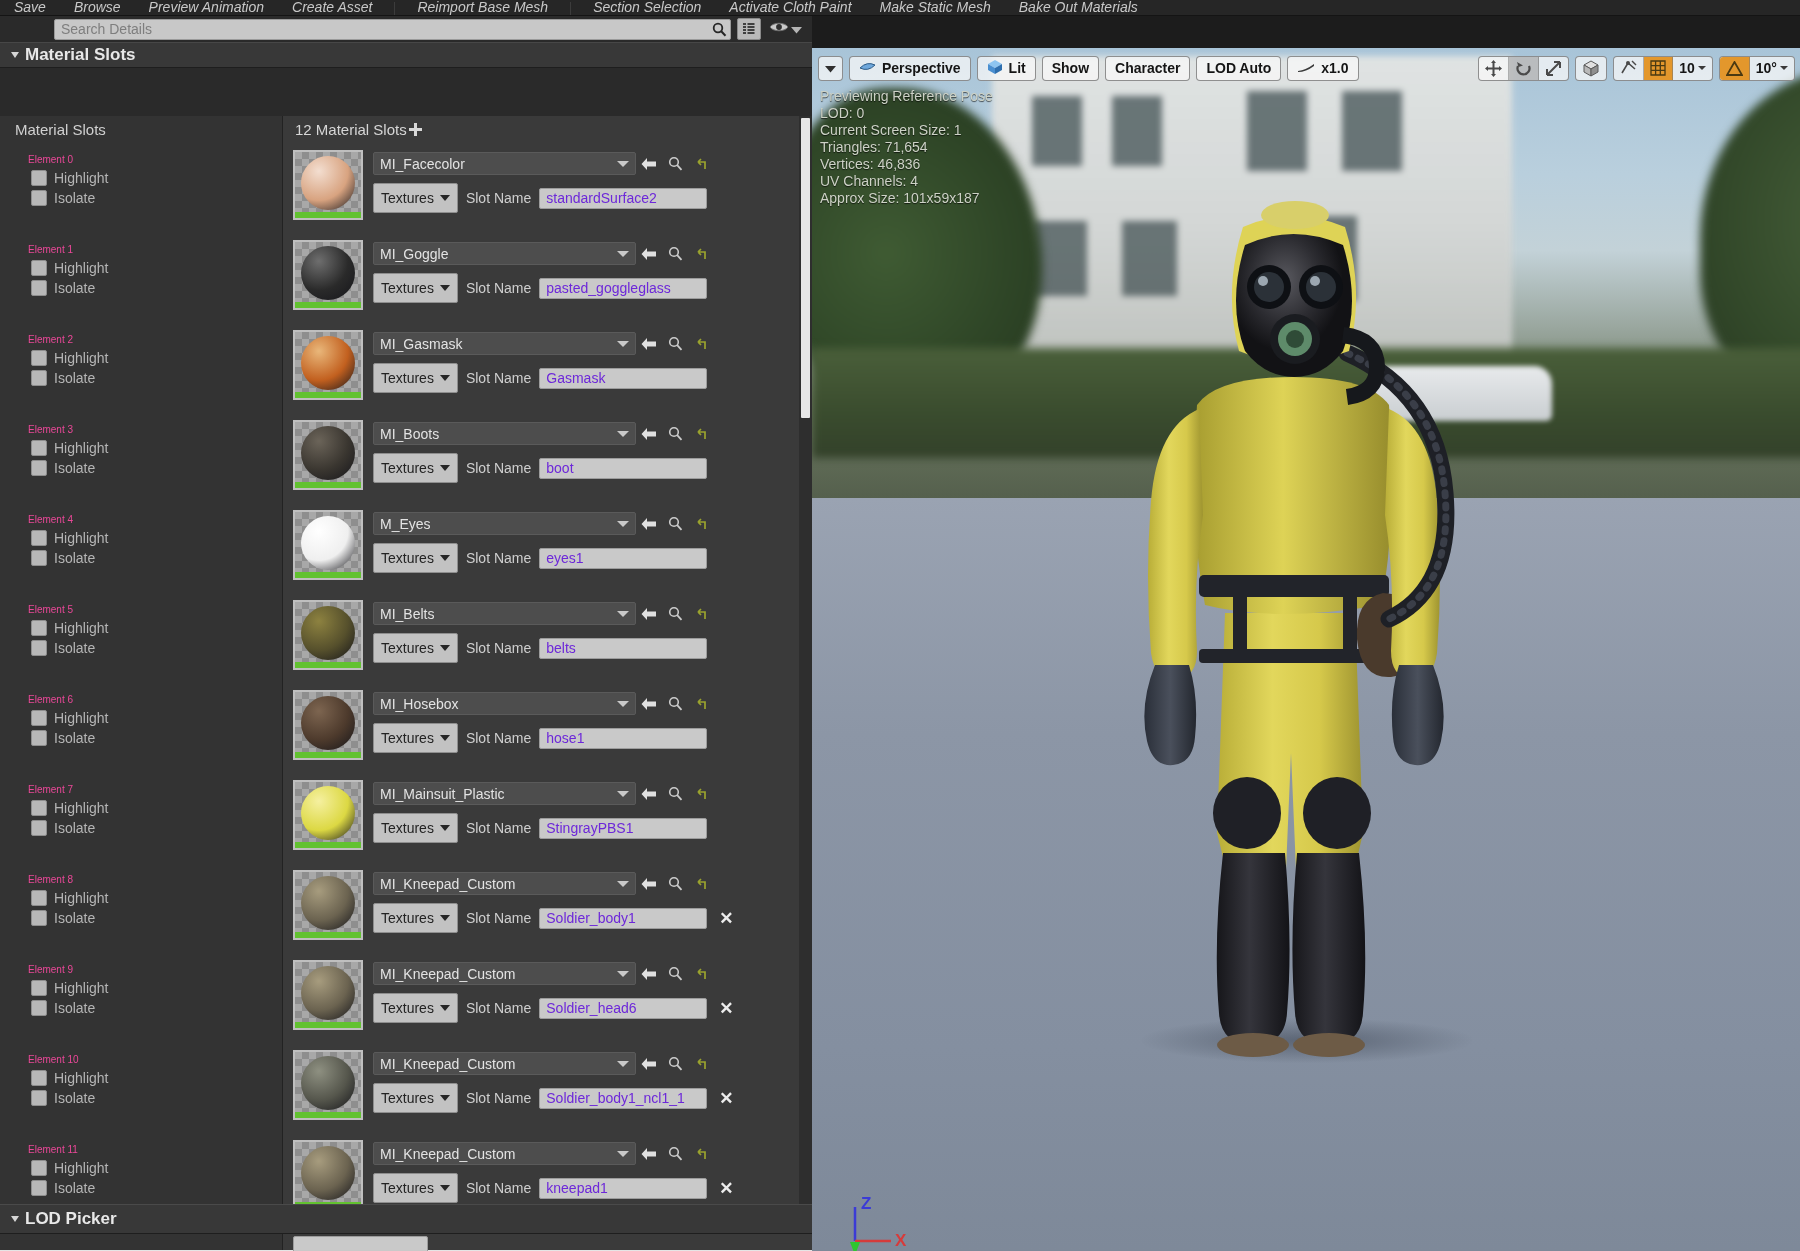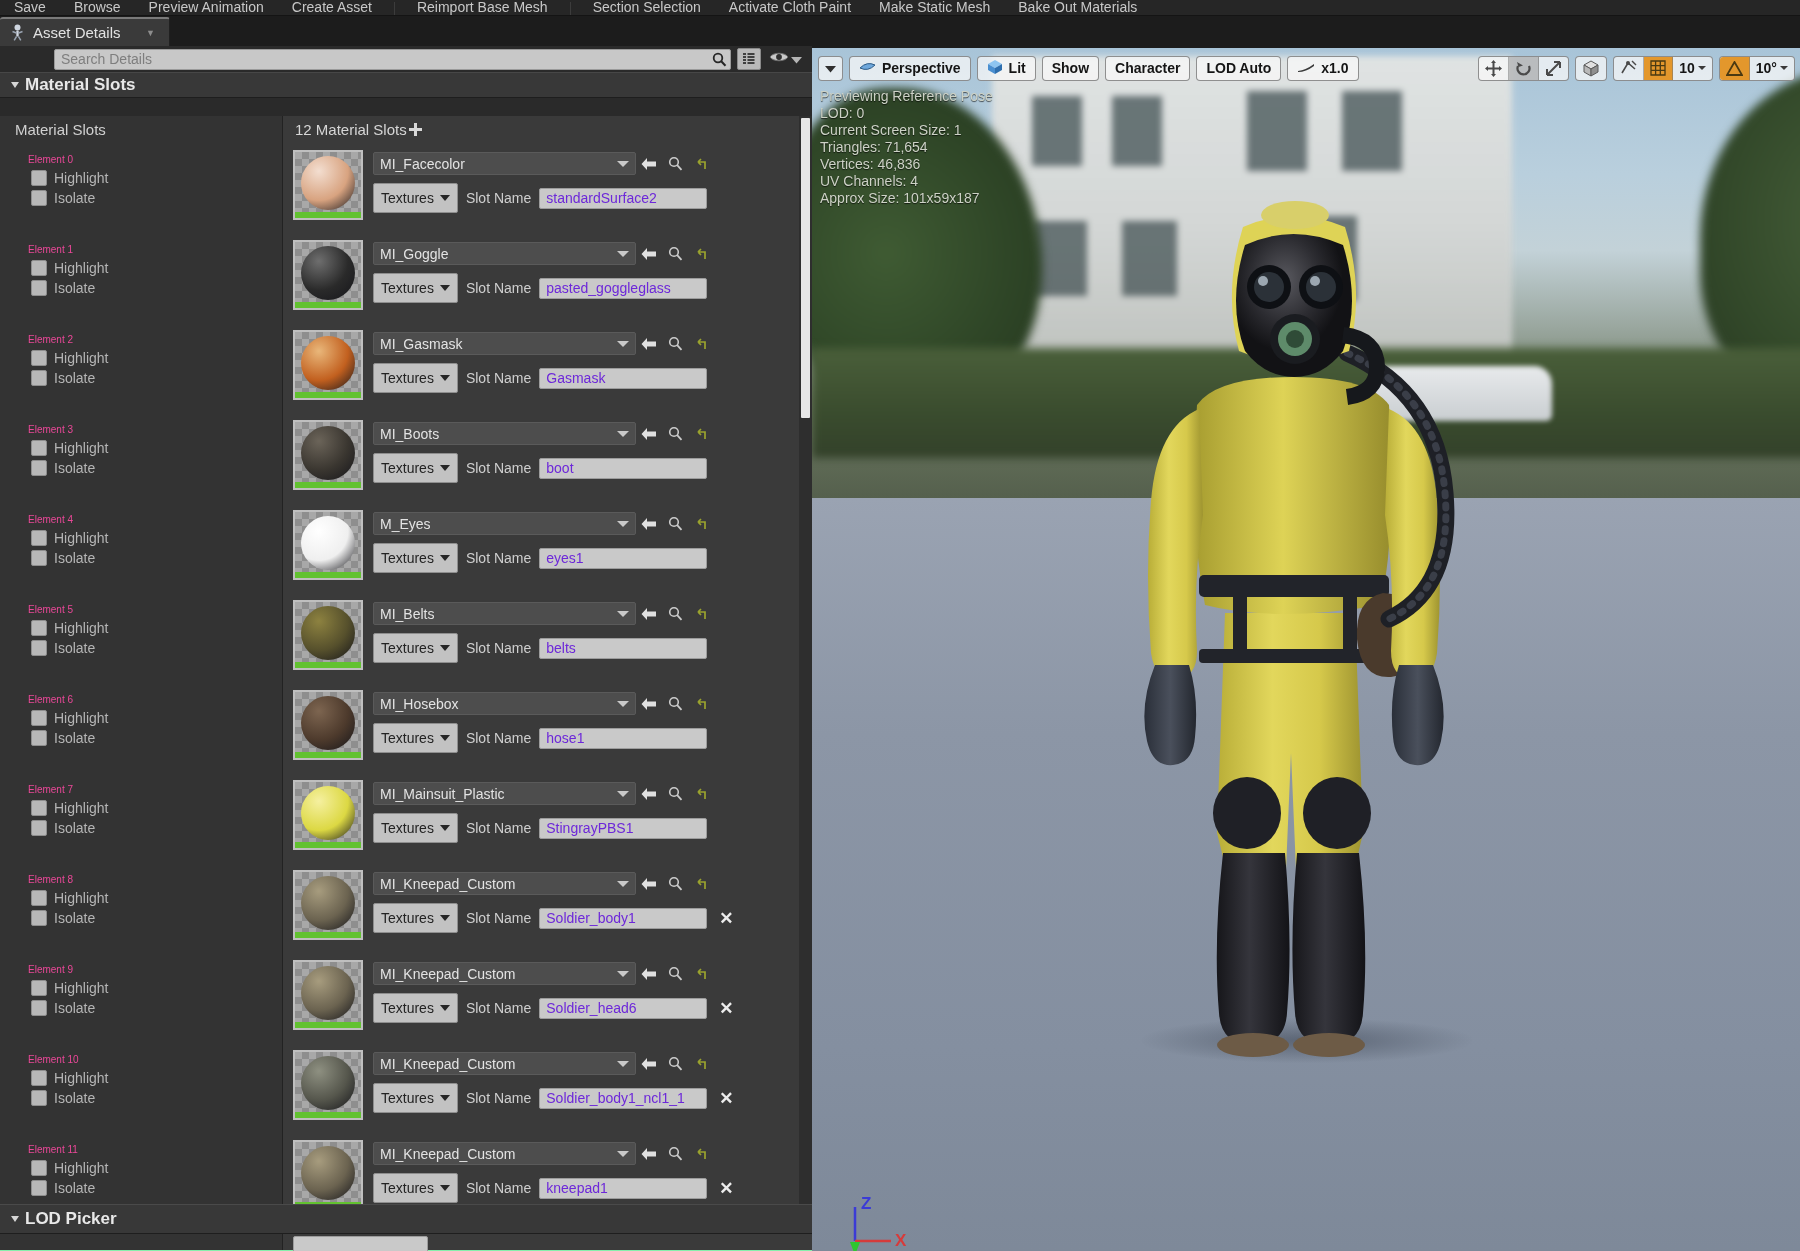--- a/index.html
+++ b/index.html
@@ -11,20 +11,21 @@
   }
   #app { position: relative; width: 1800px; height: 1251px; }
 
   
   .toolbar {
     position: absolute; top: 0; left: 0; width: 1800px; height: 16px;
     background: #262626;
     border-bottom: 1px solid #141414;
     display: flex; align-items: flex-end;
     overflow: hidden;
+    font-style: italic;
   }
   .tb-item {
     color: #c8c8c8; font-size: 14px; white-space: nowrap;
     padding: 0 14px; line-height: 13px; height: 14px;
     overflow: hidden;
   }
   .tb-sep { width: 1px; height: 13px; background: #3c3c3c; margin: 0 8px; }
 
   
   .left-panel {
@@ -214,21 +215,21 @@
     background: #2e2e2e;
   }
   .vscroll-thumb {
     position: absolute; top: 2px; left: 2px; width: 9px; height: 300px;
     background: #e6e6e6; border-radius: 1px;
   }
 
   
   .lod-footer {
     position: absolute; left: 0; bottom: 0; width: 100%; height: 47px;
-    background: #86efac;
+    background: #e5e5e5;
   }
   .lod-hdr {
     display: flex; align-items: center; gap: 7px;
     height: 30px; padding-left: 12px;
     background: #383838;
     border-top: 1px solid #4a4a4a; border-bottom: 1px solid #1e1e1e;
     color: #e8e8e8; font-size: 17px; font-weight: bold;
   }
   .lod-under { display: flex; height: 16px; }
   .lod-under-l { width: 283px; background: #333; border-right: 1px solid #222; }
@@ -349,34 +350,20 @@
   <div class="tb-item">Reimport Base Mesh</div>
   <div class="tb-sep"></div>
   <div class="tb-item">Section Selection</div>
   <div class="tb-item">Activate Cloth Paint</div>
   <div class="tb-item">Make Static Mesh</div>
   <div class="tb-item">Bake Out Materials</div>
 </div>
 
 <div class="left-panel">
 
-  <div class="tabstrip">
-    <div class="tab">
-      <span class="tab-icon">
-        <svg width="15" height="17" viewBox="0 0 15 17">
-          <circle cx="7.5" cy="3.6" r="3" fill="#cfd6e0"></circle>
-          <rect x="6.3" y="6.4" width="2.4" height="6" rx="1" fill="#cfd6e0"></rect>
-          <path d="M2.5 7.5 L6.4 9 M12.5 7.5 L8.6 9" stroke="#9aa4b2" stroke-width="1.5" fill="none"></path>
-          <path d="M6.6 12.4 L4.2 16.4 M8.4 12.4 L10.8 16.4" stroke="#9aa4b2" stroke-width="1.5" fill="none"></path>
-        </svg>
-      </span>
-      <span>Asset Details</span>
-      <span class="tab-caret">▼</span>
-    </div>
-  </div>
 
   <div class="search-row">
     <div class="search-box">
       <input type="text" placeholder="Search Details" style="">
       <span class="search-mag">
         <svg width="15" height="15" viewBox="0 0 15 15">
           <circle cx="6" cy="6" r="4.3" stroke="#262626" stroke-width="1.8" fill="none"></circle>
           <line x1="9.2" y1="9.2" x2="13.5" y2="13.8" stroke="#262626" stroke-width="2"></line>
         </svg>
       </span>

